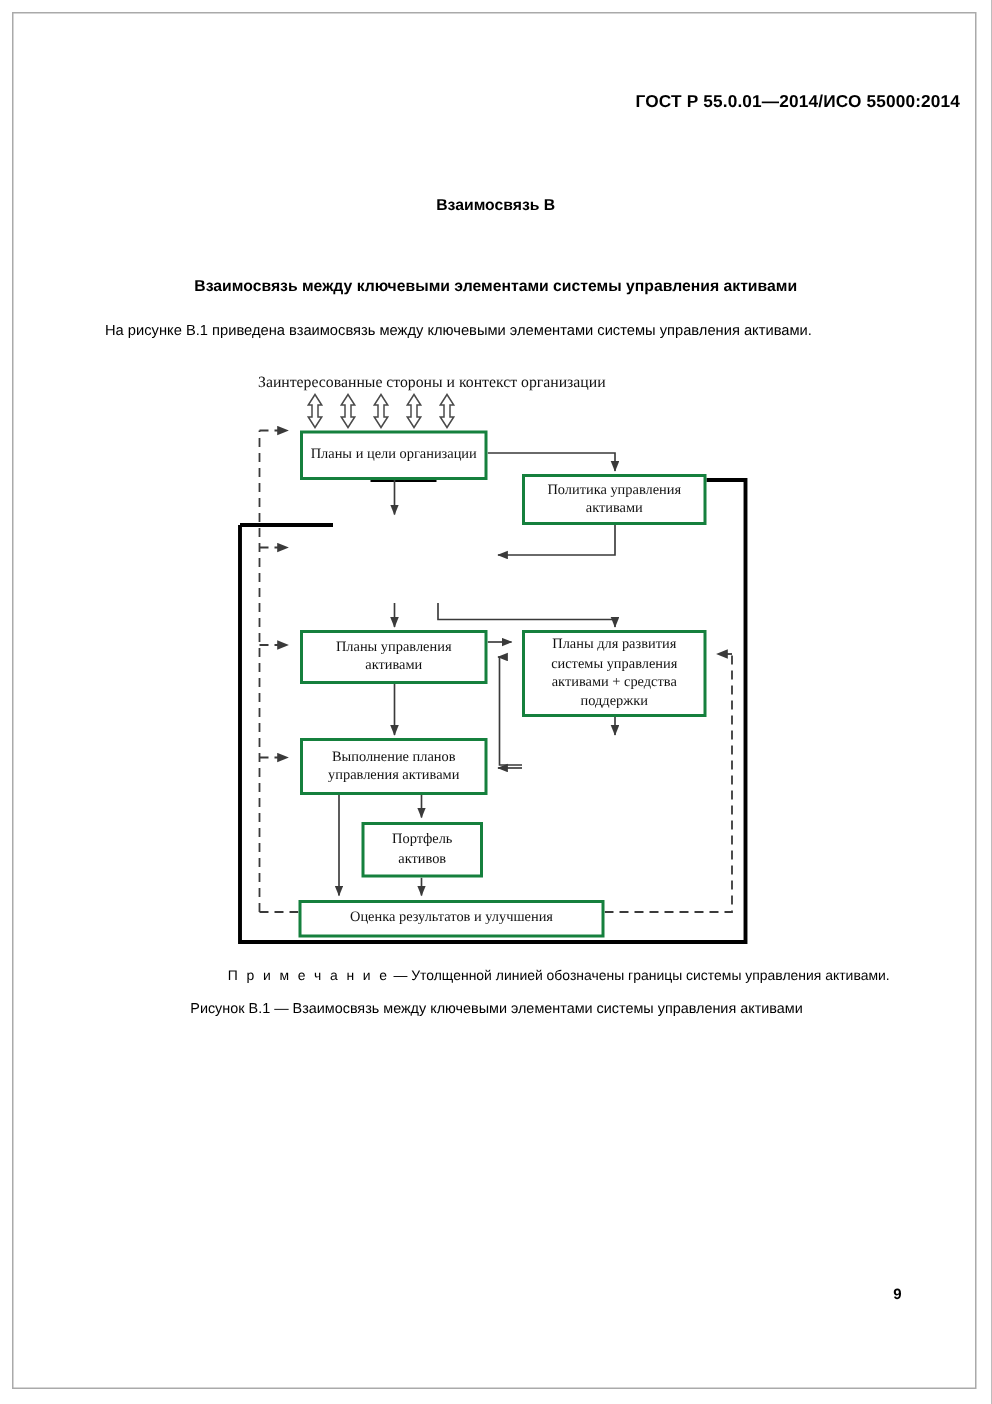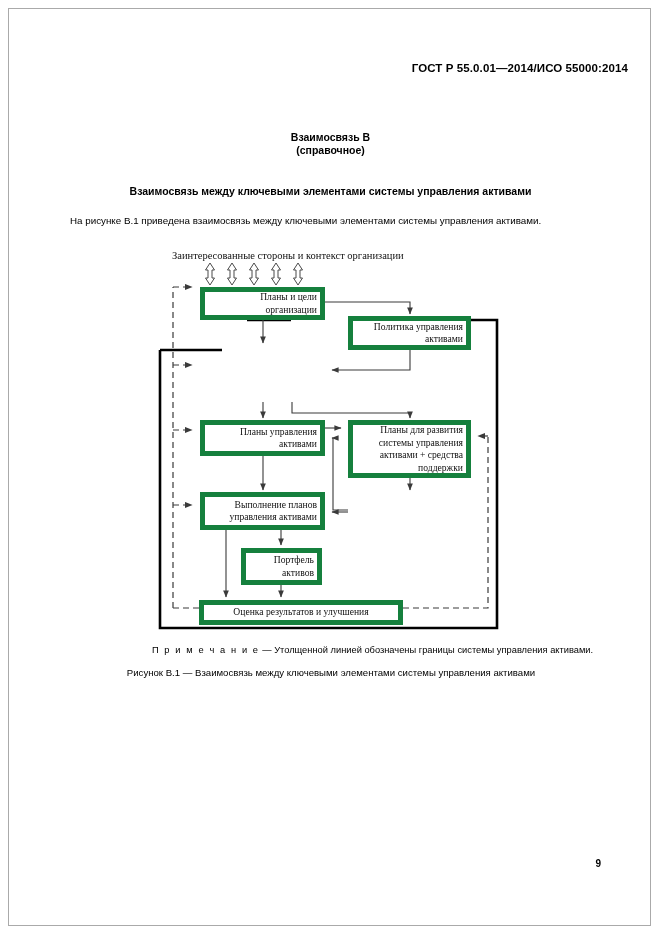--- a/index.html
+++ b/index.html
@@ -21,21 +21,21 @@
     position: absolute;
     left: 8px;
     top: 8px;
     width: 643px;
     height: 918px;
     border: 1px solid #aaaaaa;
     box-sizing: border-box;
   }
   .doc-header {
     position: absolute;
-    left: 4px;
+    left: 16px;
     top: 62px;
     width: 601px;
     text-align: right;
     font-size: 11.5px;
     font-weight: bold;
     color: #000;
     letter-spacing: 0.1px;
     padding-left: 23px;
   }
   .annex-block {
@@ -81,26 +81,26 @@
     left: 172px;
     top: 10px;
     font-family: "Liberation Serif", serif;
     font-size: 10.5px;
     color: #111;
     white-space: nowrap;
   }
   .node {
     position: absolute;
     box-sizing: border-box;
-    border: 5px solid #15803d;
+    border: 2px solid #15803d;
     background: #ffffff;
     display: flex;
     align-items: center;
     justify-content: center;
-    text-align: right;
+    text-align: center;
     font-family: "Liberation Serif", serif;
     font-size: 9.6px;
     line-height: 12.5px;
     color: #111;
     padding: 1px 3px;
     z-index: 3;
   }
   .note-line {
     position: absolute;
     left: 0;
@@ -136,21 +136,20 @@
 <body>
 
 <div class="page">
 
   <div class="page-frame"></div>
 
   <div class="doc-header">ГОСТ Р 55.0.01—2014/ИСО 55000:2014</div>
 
   <div class="annex-block">
     <div>Взаимосвязь В</div>
-    <div>(справочное)</div>
   </div>
 
   <div class="section-title">Взаимосвязь между ключевыми элементами системы управления активами</div>
 
   <div class="intro-para">На рисунке В.1 приведена взаимосвязь между ключевыми элементами системы управления активами.</div>
 
   <div class="diagram">
 
     <div class="stakeholders-label">Заинтересованные стороны и контекст организации</div>
 

